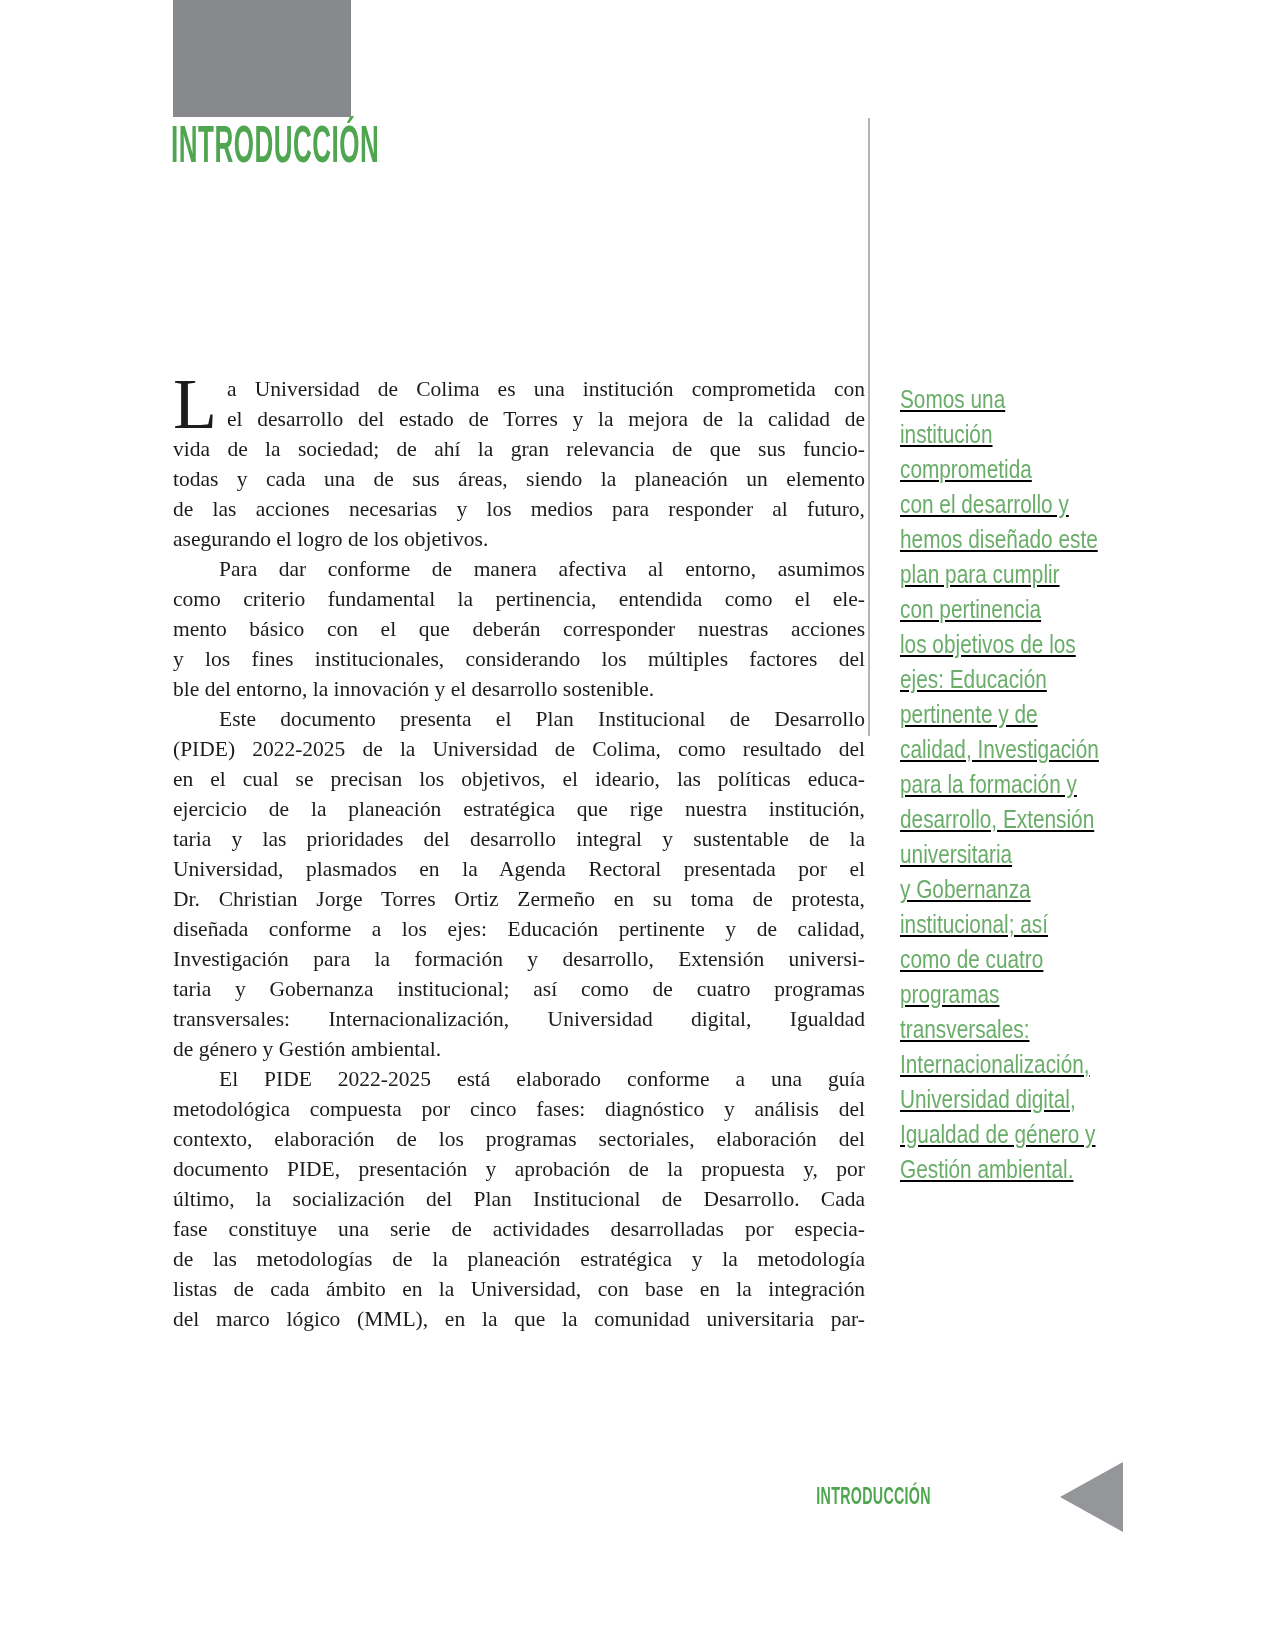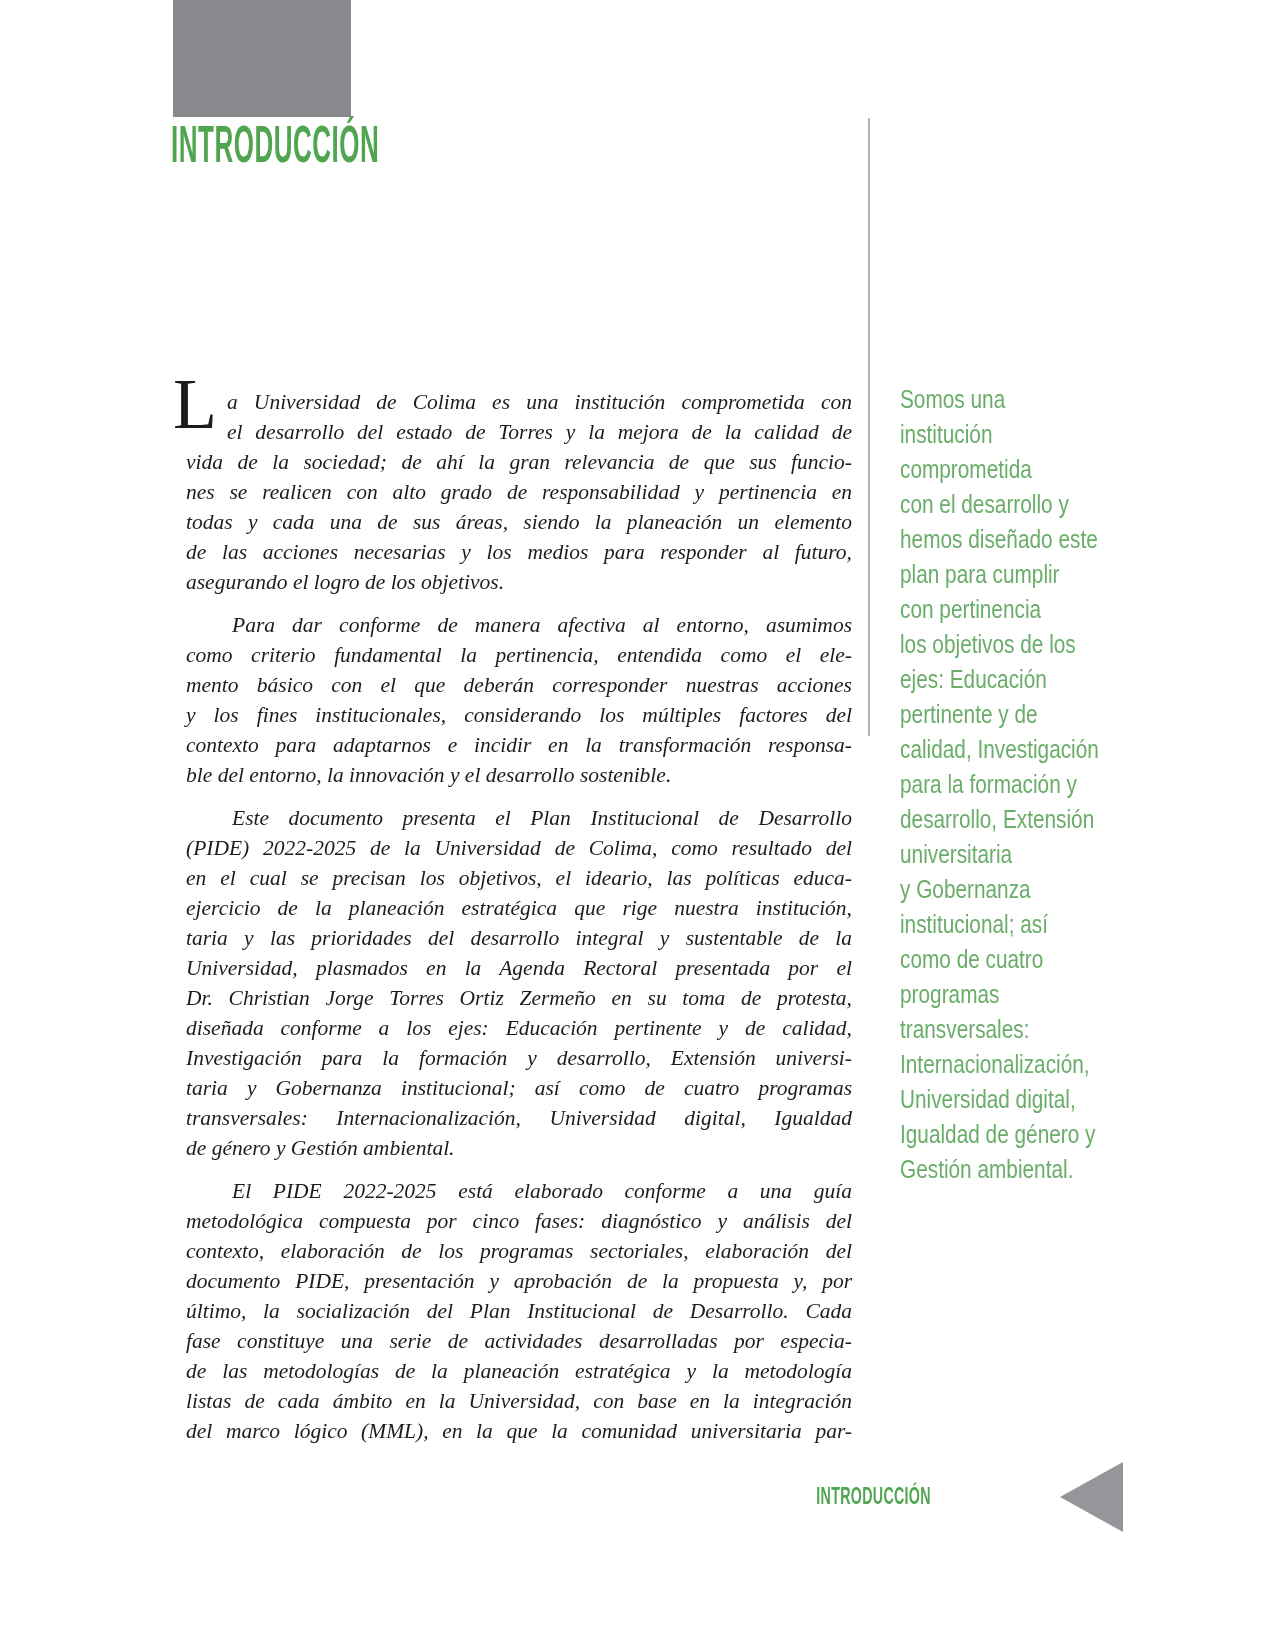--- a/index.html
+++ b/index.html
@@ -45,31 +45,31 @@
     color:#1c1c1c;
   }
   .dropcap {
     float:left;
     font-family:"Liberation Serif", serif;
     font-size:72px; line-height:56px;
     height:56px;
     margin:2px 10px 0 0;
     color:#1c1c1c;
   }
-  .para { margin:13px;font-style:italic; }
+  .para { margin:0; }
   .para.indent .line:first-child { text-indent:46px; }
   .line {
     text-align:justify;
     text-align-last:justify;
   }
   .line.last { text-align-last:left; }
 
   
   .sidebar {
-    position:absolute; left:900px; top:382px; width:300px;
+    position:absolute; left:900px; top:382px; width:300px;text-decoration:underline;
   }
   .sline {
     font-family:"Liberation Sans", sans-serif;
     font-size:26px; line-height:35px;
     color:#69AD69;
     white-space:nowrap;
     transform:scaleX(0.80);
     transform-origin:left top;
   }
 
@@ -108,31 +108,29 @@
   <h1 class="title">INTRODUCCIÓN</h1>
 
   <div class="vrule"></div>
 
   <div class="body-col">
     <span class="dropcap">L</span>
   <div class="para">
         <div class="line">a Universidad de Colima es una institución comprometida con</div>
         <div class="line">el desarrollo del estado de Torres y la mejora de la calidad de</div>
         <div class="line">vida de la sociedad; de ahí la gran relevancia de que sus funcio-</div>
-        <div class="line">nes se realicen con alto grado de responsabilidad y pertinencia en</div>
         <div class="line">todas y cada una de sus áreas, siendo la planeación un elemento</div>
         <div class="line">de las acciones necesarias y los medios para responder al futuro,</div>
         <div class="line last">asegurando el logro de los objetivos.</div>
       </div>
       <div class="para indent">
         <div class="line">Para dar conforme de manera afectiva al entorno, asumimos</div>
         <div class="line">como criterio fundamental la pertinencia, entendida como el ele-</div>
         <div class="line">mento básico con el que deberán corresponder nuestras acciones</div>
         <div class="line">y los fines institucionales, considerando los múltiples factores del</div>
-        <div class="line">contexto para adaptarnos e incidir en la transformación responsa-</div>
         <div class="line last">ble del entorno, la innovación y el desarrollo sostenible.</div>
       </div>
       <div class="para indent">
         <div class="line">Este documento presenta el Plan Institucional de Desarrollo</div>
         <div class="line">(PIDE) 2022-2025 de la Universidad de Colima, como resultado del</div>
         <div class="line">en el cual se precisan los objetivos, el ideario, las políticas educa-</div>
         <div class="line">ejercicio de la planeación estratégica que rige nuestra institución,</div>
         <div class="line">taria y las prioridades del desarrollo integral y sustentable de la</div>
         <div class="line">Universidad, plasmados en la Agenda Rectoral presentada por el</div>
         <div class="line">Dr. Christian Jorge Torres Ortiz Zermeño en su toma de protesta,</div>

